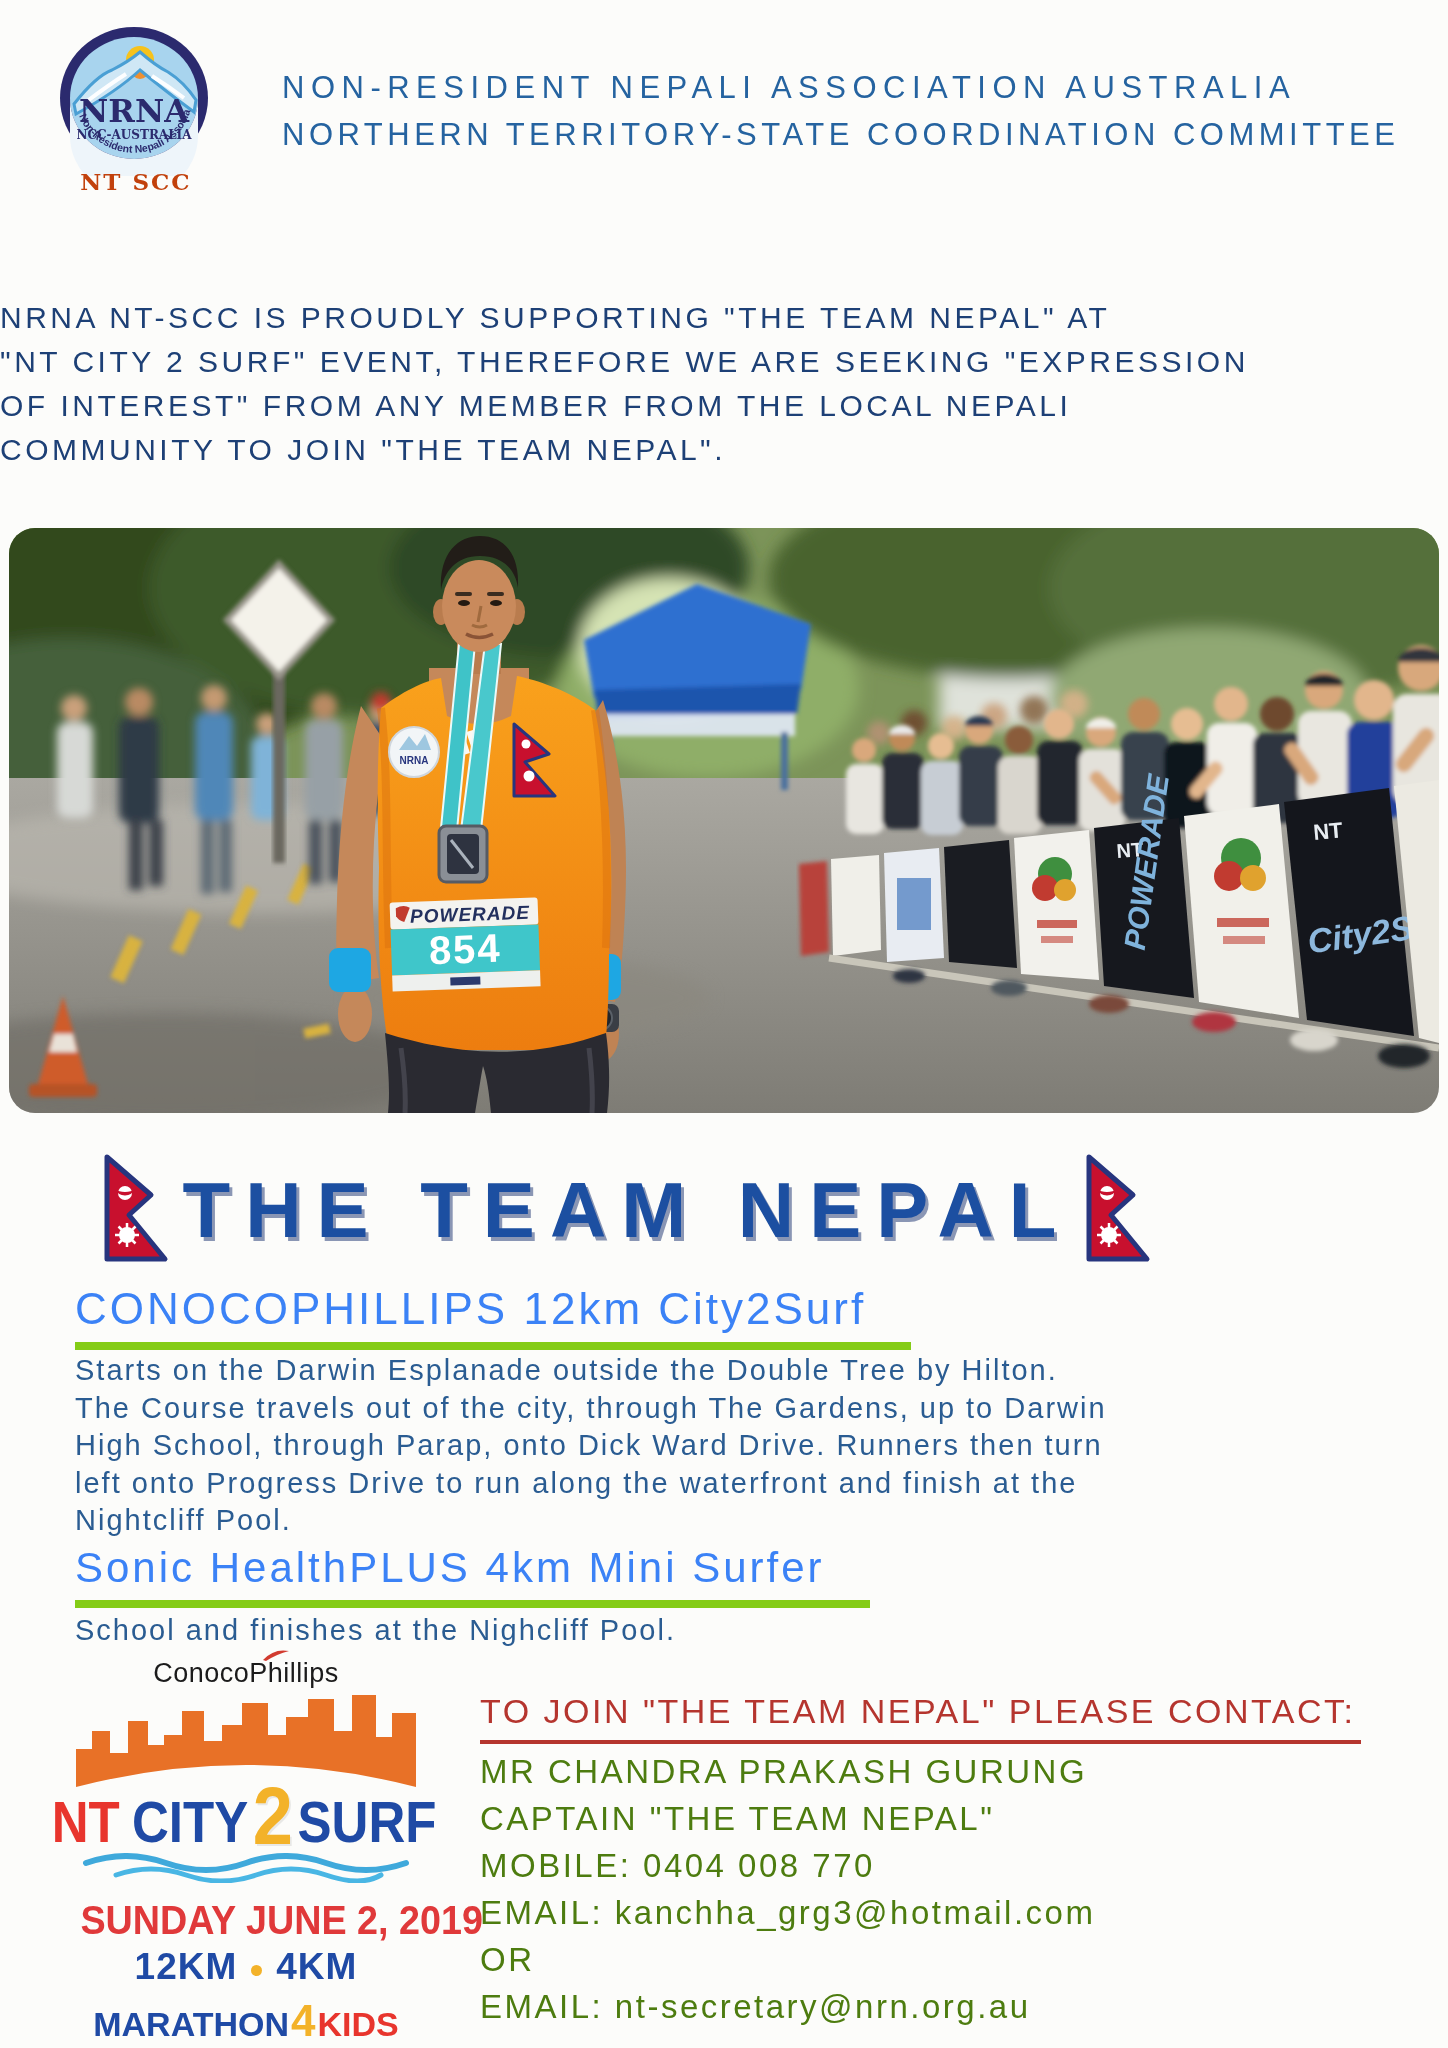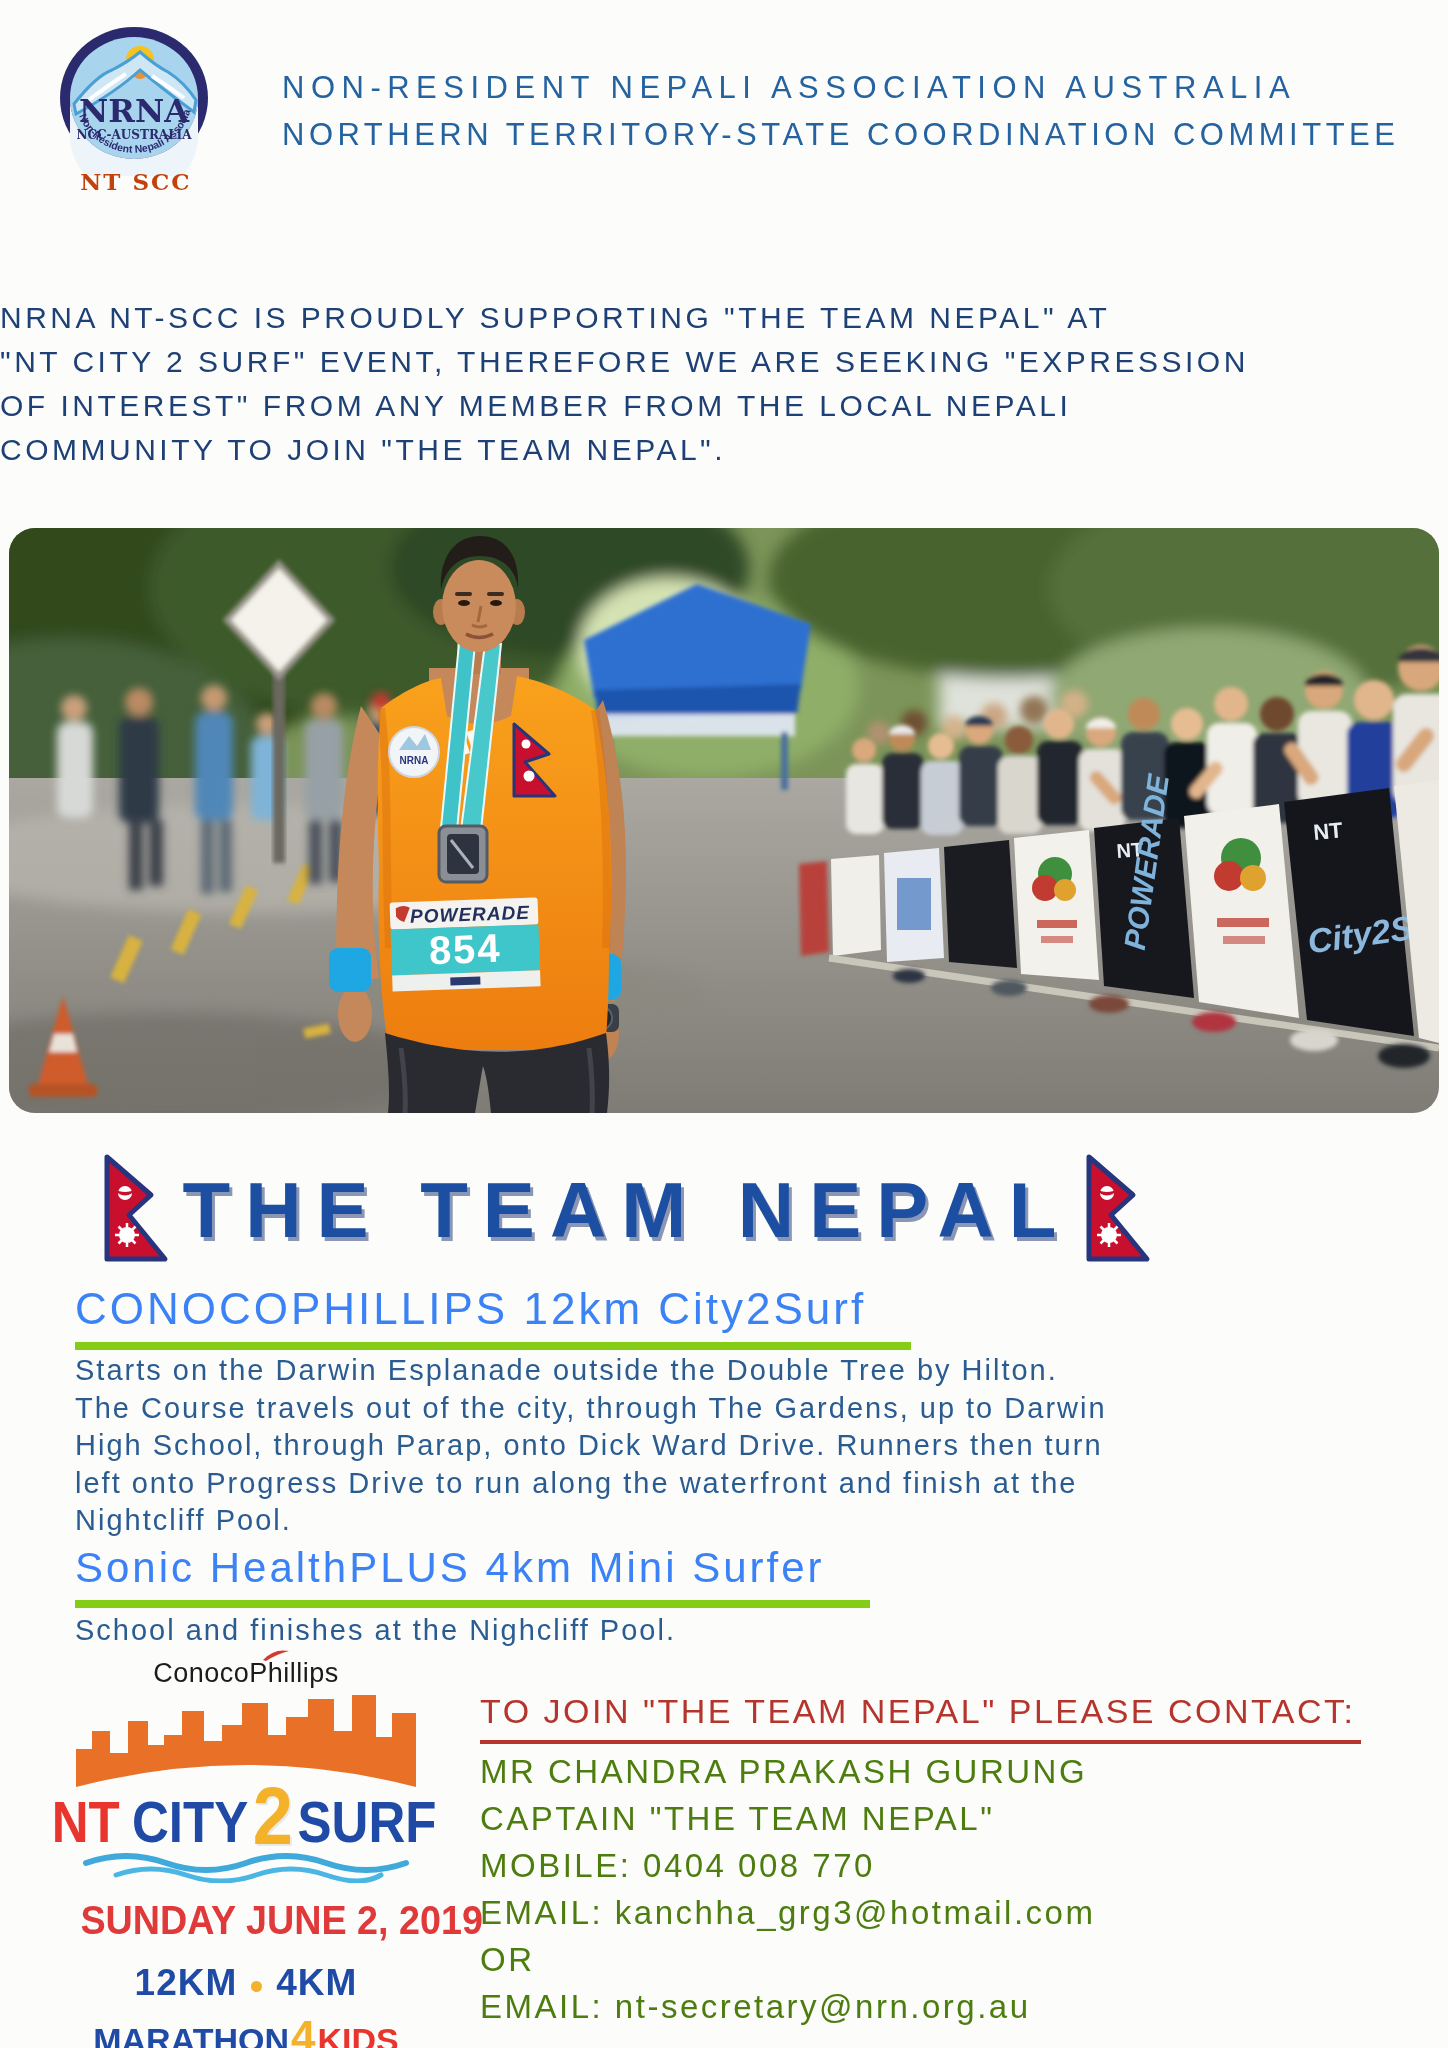--- a/index.html
+++ b/index.html
@@ -32,21 +32,21 @@
   .sponsor svg{position:absolute;left:58%;top:-12px;}
   .skyline{margin-top:2px;}
   .nc2s{display:flex;align-items:flex-end;justify-content:center;margin-top:-16px;line-height:1;}
   .nc2s span{display:inline-block;font-weight:900;transform:scaleX(0.88);}
   .nt{color:#e8352d;font-size:58px;}
   .city{color:#1f4aa5;font-size:58px;}
   .two{color:#f3b229;font-size:82px;margin:0 -8px -6px -6px;text-shadow:2px 2px 0 rgba(0,0,0,0.08);}
   .surf{color:#1f4aa5;font-size:58px;}
   .waves{margin-top:2px;}
   .date-line{margin-top:10px;font-size:41px;font-weight:800;color:#e0393a;transform:scaleX(0.92);letter-spacing:0;white-space:nowrap;}
-  .dist-line{margin-top:18px;font-size:37px;font-weight:800;color:#1f4aa5;letter-spacing:1px;}
+  .dist-line{margin-top:2px;font-size:37px;font-weight:800;color:#1f4aa5;letter-spacing:1px;}
   .dist-dot{display:inline-block;width:11px;height:11px;border-radius:50%;background:#f3b229;margin:0 14px 3px;}
   .mk-line{margin-top:8px;font-weight:900;white-space:nowrap;}
   .mk-line .m1{color:#1f4aa5;font-size:34px;}
   .mk-line .m4{color:#f3b229;font-size:44px;margin:0 2px;}
   .mk-line .mk{color:#e8352d;font-size:34px;}
   .wm{position:absolute;left:-6px;top:238px;opacity:0.20;z-index:-1;}
   
   .contact{position:absolute;left:480px;top:1692px;width:950px;}
   .contact-h{display:inline-block;color:#b5352e;font-size:34px;letter-spacing:2.5px;white-space:nowrap;
              border-bottom:4px solid #b5352e;padding:0 6px 9px 0;}

